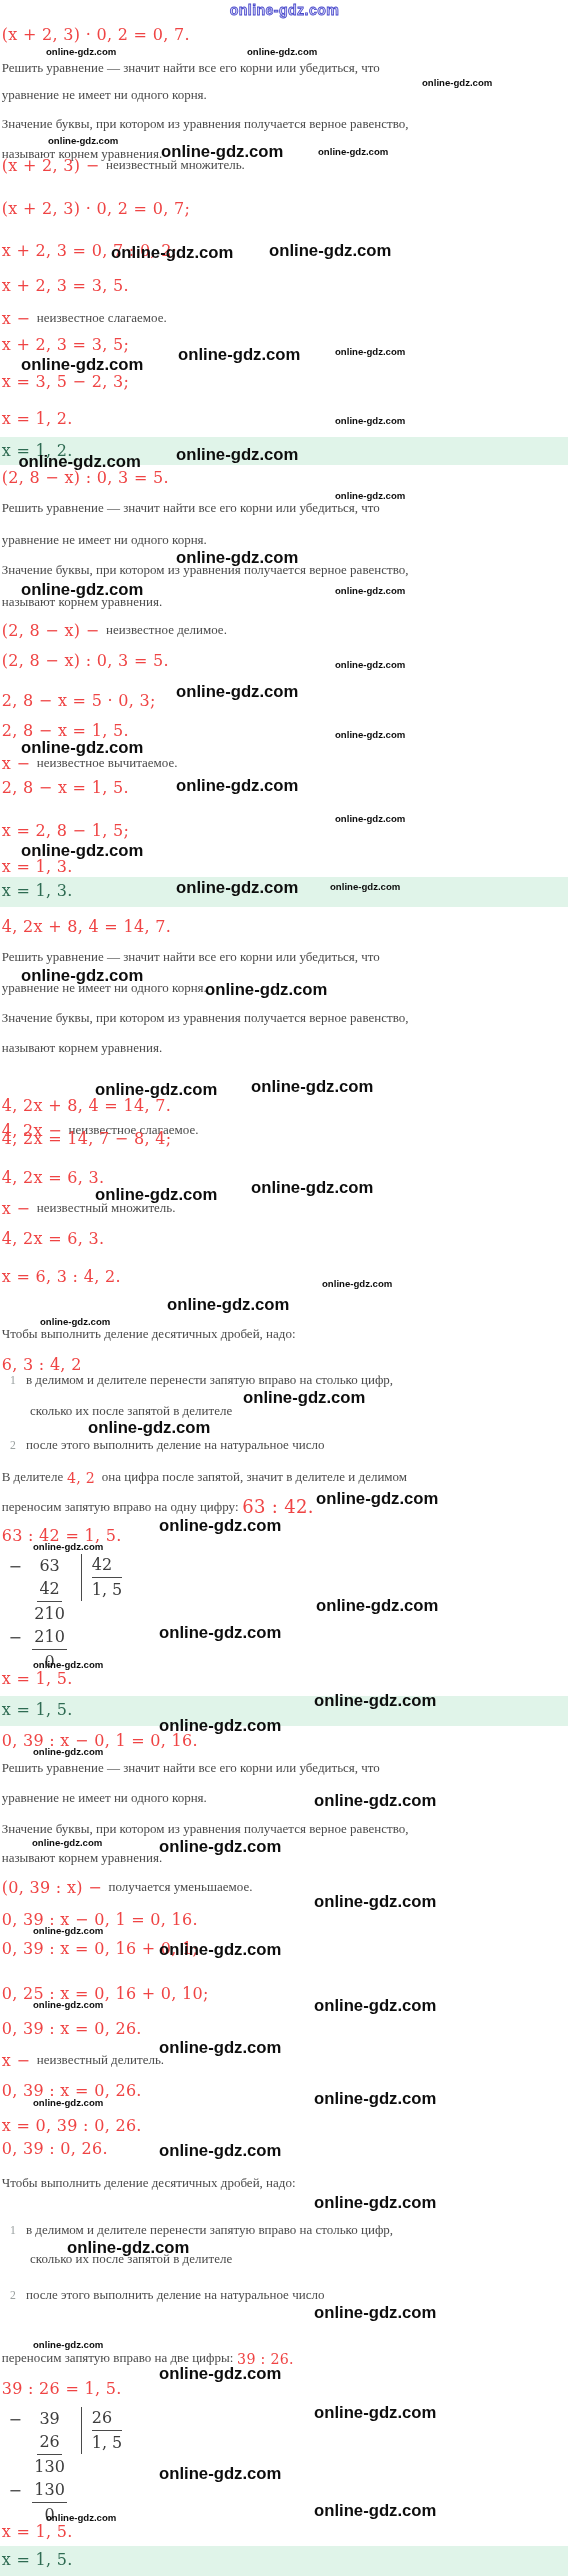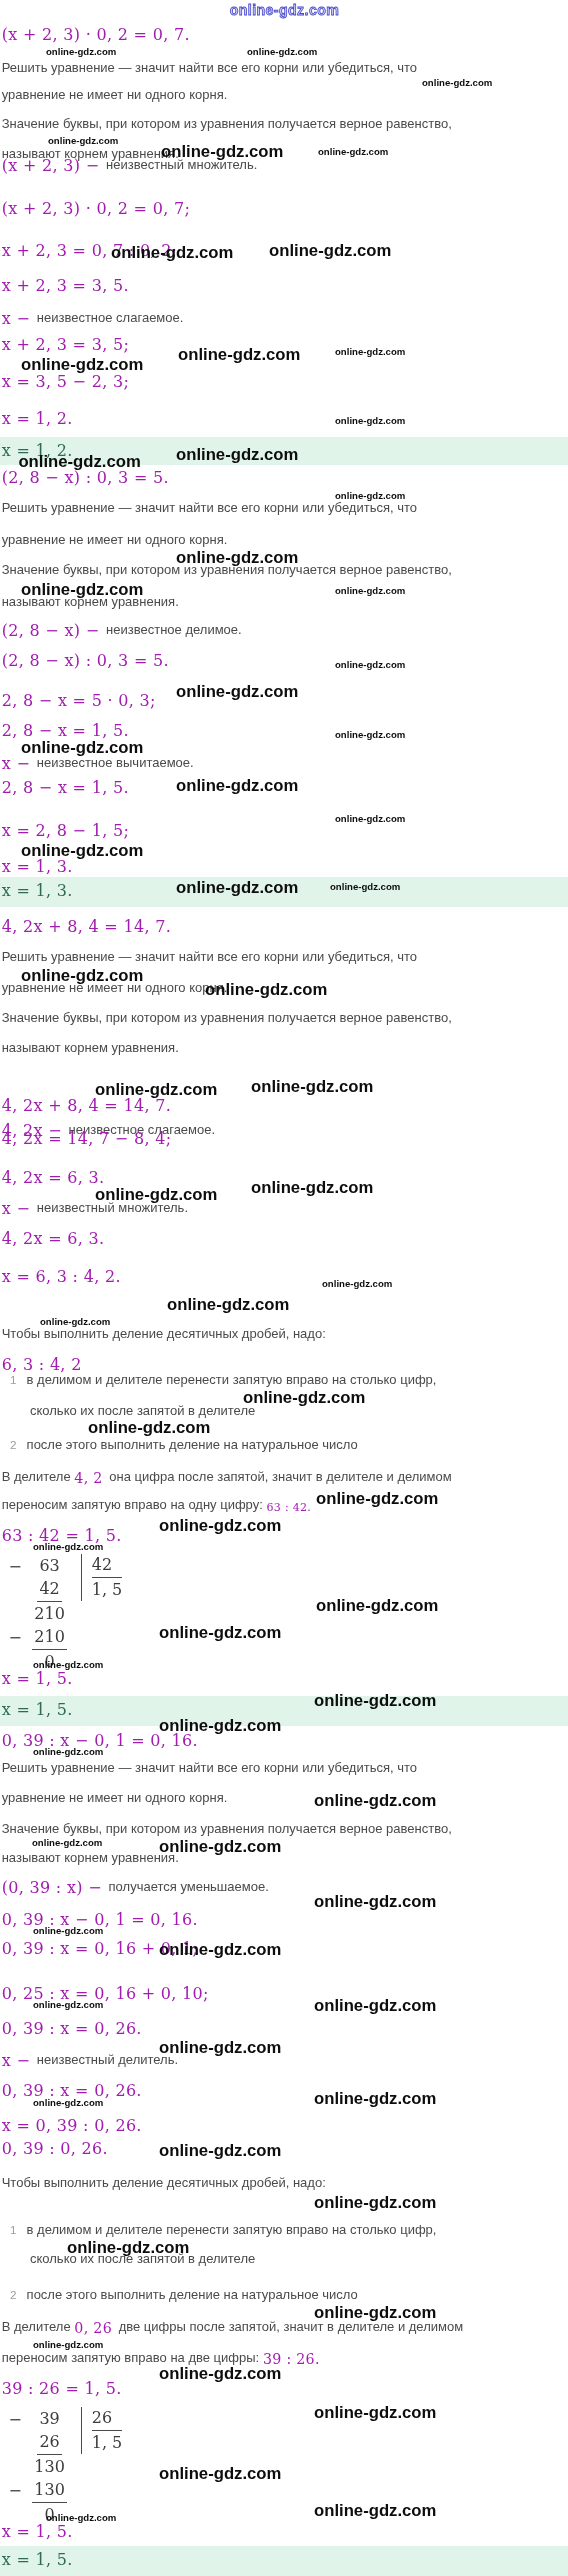--- a/index.html
+++ b/index.html
@@ -1,20 +1,20 @@
 <!DOCTYPE html>
 <html style="font-size:13.4px"><head>
 <meta charset="utf-8">
 <style>
   html,body{margin:0;padding:0;background:#fff;}
   .page{position:relative;width:569px;height:2576px;background:#ffffff;overflow:hidden;
         font-family:"Liberation Sans",sans-serif;}
   .line{position:absolute;left:1.7px;white-space:nowrap;}
-  .math{font-family:"DejaVu Serif",serif;font-size:16px;line-height:20px;color:#a21caf;letter-spacing:0.3px;}
-  .txt{font-family:Liberation Sans, sans-serif;font-size:13px;line-height:16.7px;color:#4a4a4a;}
+  .math{font-family:"DejaVu Serif",serif;font-size:16px;line-height:20px;color:#ef4444;letter-spacing:0.3px;}
+  .txt{font-family:Liberation Serif, serif;font-size:13px;line-height:16.7px;color:#4a4a4a;}
   .mixed .math{margin-right:6.7px;}
   .mixed .txt{vertical-align:1.7px;}
   .rulenum{color:#9aa0a0;font-size:11.7px;margin-right:10px;margin-left:8.4px;}
   .band{position:absolute;left:0;width:569px;height:28.4px;background:#e0f4e9;}
   .band .math{position:absolute;left:1.7px;top:4.2px;color:#2e6b52;}
   
   .wm{position:absolute;color:#0d0d0d;font-family:"Liberation Sans",sans-serif;white-space:nowrap;z-index:5;}
   .wm-b{font-size:16.7px;font-weight:700;}
   .wm-s{font-size:9.6px;font-weight:600;}
   .wm-head{left:50%;transform:translateX(-50%);top:1.7px;font-size:14.2px;font-weight:700;
@@ -102,21 +102,21 @@
     <span class="rulenum">1</span><span>в делимом и делителе перенести запятую вправо на столько цифр,</span>
   </div>
   <div class="line txt" style="top:1403px;left:30px">сколько их после запятой в делителе</div>
   <div class="line txt" style="top:1437px">
     <span class="rulenum">2</span><span>после этого выполнить деление на натуральное число</span>
   </div>
   <div class="line mixed" style="top:1468px">
     <span class="txt">В делителе</span> <span class="math" style="font-size:14.2px">4, 2</span><span class="txt">она цифра после запятой, значит в делителе и делимом</span>
   </div>
   <div class="line mixed" style="top:1497px">
-    <span class="txt">переносим запятую вправо на одну цифру:</span> <span class="math" style="font-size:11px">63 : 42.</span>
+    <span class="txt">переносим запятую вправо на одну цифру:</span> <span class="math" style="font-size:18px">63 : 42.</span>
   </div>
   <div class="line math" style="top:1526px">63 : 42 = 1, 5.</div>
 
   <div class="ld" style="top:1554px">
     <span class="ld-minus" style="top:3.3px">−</span>
     <span class="ld-minus" style="top:74px">−</span>
     <div class="ld-nums">
       <div class="ld-n">63</div>
       <div class="ld-n ld-u">42</div>
       <div class="ld-n">210</div>
@@ -152,23 +152,20 @@
   <div class="line math" style="top:2081px">0, 39 : x = 0, 26.</div>
   <div class="line math" style="top:2116px">x = 0, 39 : 0, 26.</div>
   <div class="line math" style="top:2139px">0, 39 : 0, 26.</div>
   <div class="line txt" style="top:2175px">Чтобы выполнить деление десятичных дробей, надо:</div>
   <div class="line txt" style="top:2222px">
     <span class="rulenum">1</span><span>в делимом и делителе перенести запятую вправо на столько цифр,</span>
   </div>
   <div class="line txt" style="top:2251px;left:30px">сколько их после запятой в делителе</div>
   <div class="line txt" style="top:2287px">
     <span class="rulenum">2</span><span>после этого выполнить деление на натуральное число</span>
-  </div>
-  <div class="line mixed" style="top:2318px">
-    <span class="txt">В делителе</span> <span class="math" style="font-size:14.2px">0, 26</span><span class="txt">две цифры после запятой, значит в делителе и делимом</span>
   </div>
   <div class="line mixed" style="top:2349px">
     <span class="txt">переносим запятую вправо на две цифры:</span> <span class="math" style="font-size:14.2px">39 : 26.</span>
   </div>
   <div class="line math" style="top:2379px">39 : 26 = 1, 5.</div>
 
   <div class="ld" style="top:2407px">
     <span class="ld-minus" style="top:3.3px">−</span>
     <span class="ld-minus" style="top:74px">−</span>
     <div class="ld-nums">

